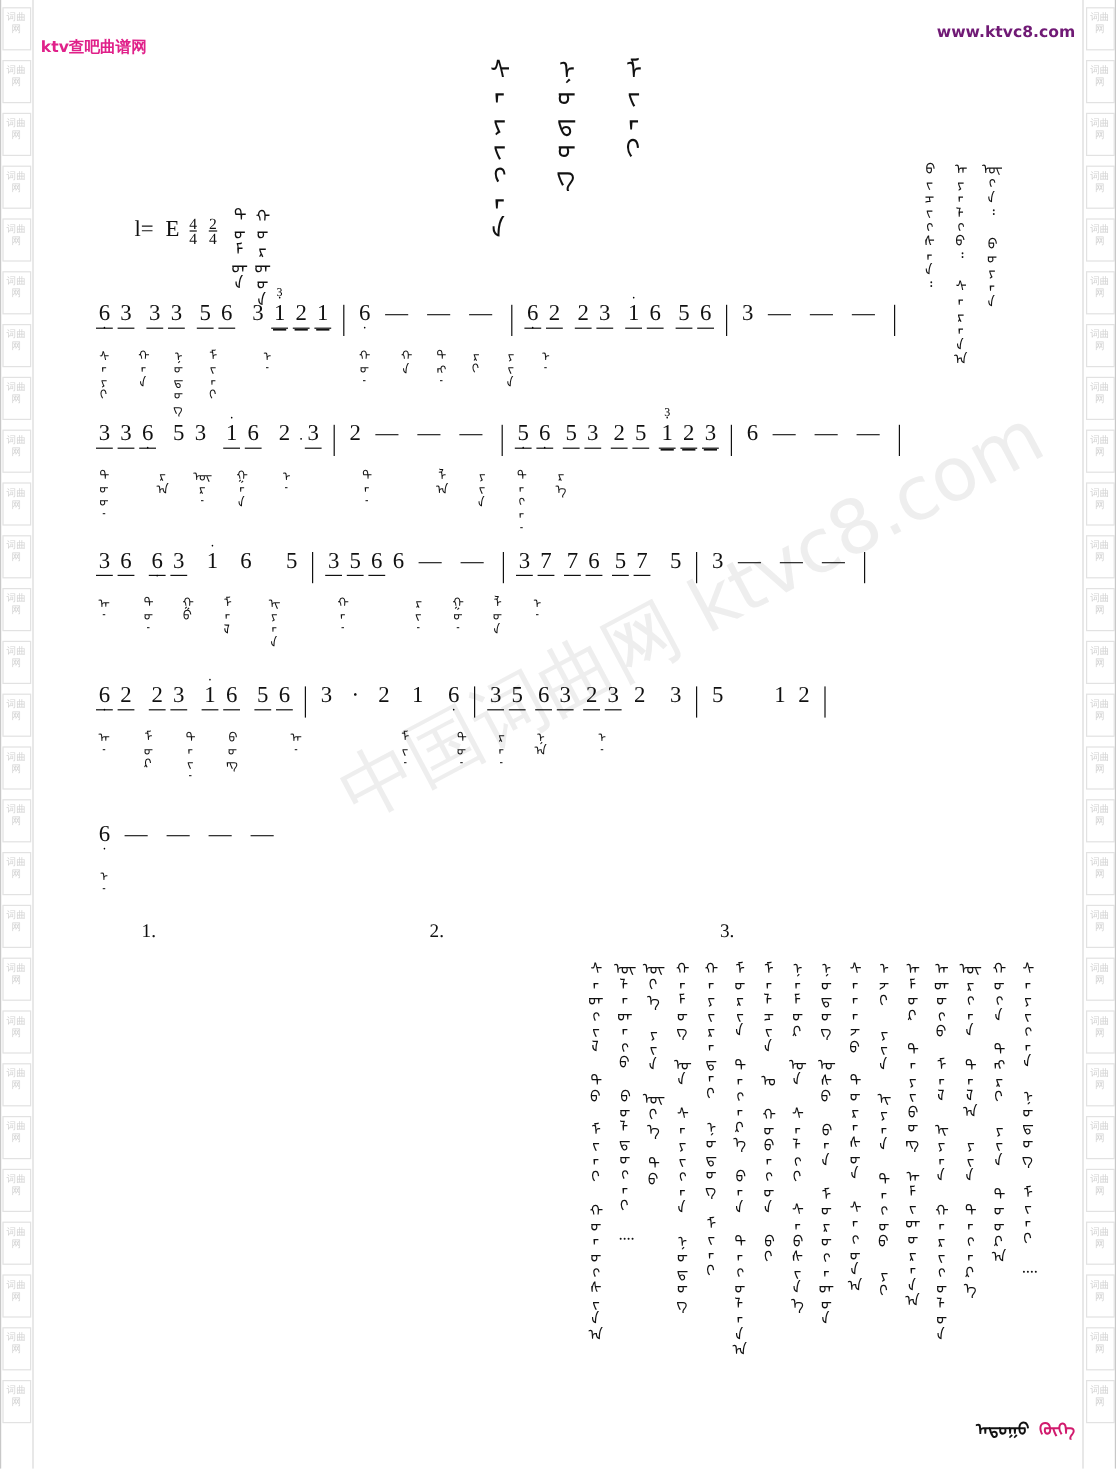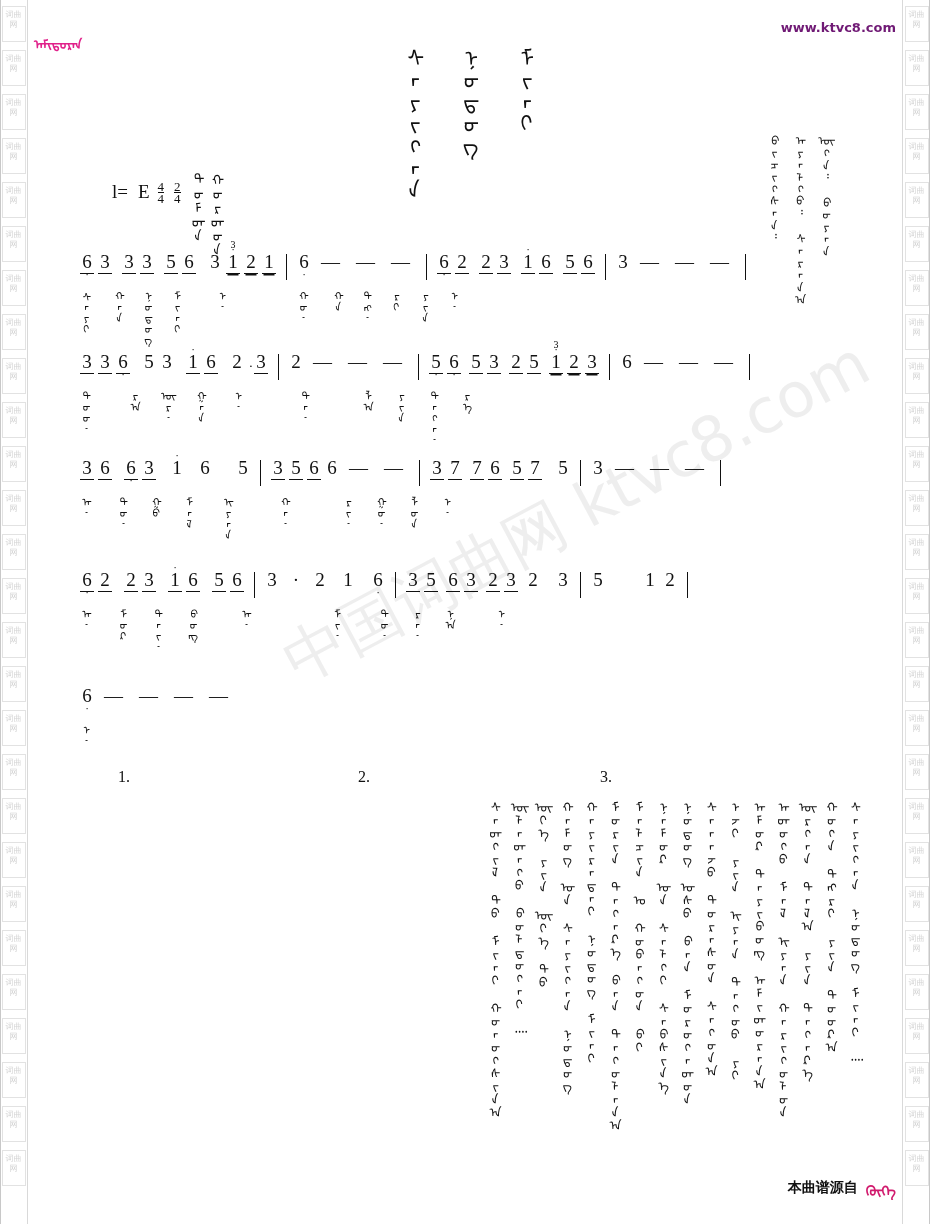--- a/index.html
+++ b/index.html
@@ -195,21 +195,21 @@
     <div class="wm-cell">词曲网</div>
     <div class="wm-cell">词曲网</div>
     <div class="wm-cell">词曲网</div>
     <div class="wm-cell">词曲网</div>
     <div class="wm-cell">词曲网</div>
     <div class="wm-cell">词曲网</div>
     <div class="wm-cell">词曲网</div>
     <div class="wm-cell">词曲网</div>
   </div>
 
-<div class="top-left">ᠠᠮᠢᠳᠤᠷᠠᠨ</div>
+<div class="top-left">ktv查吧曲谱网</div>
 <div class="top-right">www.ktvc8.com</div>
 
 <div class="title-wrap">
   <span class="mg title-glyph">ᠰᠠᠶᠢᠬᠠᠨ</span>
   <span class="mg title-glyph">ᠨᠤᠲᠤᠭ</span>
   <span class="mg title-glyph">ᠮᠢᠨᠢ</span>
 </div>
 
 <div class="keyline">
   <span>l=</span>
@@ -665,15 +665,15 @@
     <div class="lyr-col">ᠮᠠᠯᠴᠢᠨ ᠤ ᠬᠥᠪᠡᠭᠦᠨ ᠪᠢ</div>
     <div class="lyr-col">ᠮᠣᠷᠢᠨ ᠳᠡᠭᠡᠷ᠎ᠡ ᠪᠡᠨ ᠳᠠᠭᠤᠯᠠᠨ᠎ᠠ</div>
     <div class="lyr-col">ᠬᠠᠶᠢᠷᠠᠲᠠᠢ ᠨᠤᠲᠤᠭ ᠮᠢᠨᠢ</div>
     <div class="lyr-col">ᠬᠠᠮᠤᠭ ᠤᠨ ᠰᠠᠶᠢᠬᠠᠨ ᠨᠤᠲᠤᠭ</div>
     <div class="lyr-col">ᠦᠶ᠎ᠡ ᠶᠢᠨ ᠦᠶ᠎ᠡ ᠳᠦ</div>
     <div class="lyr-col">ᠦᠯᠡᠳᠡᠬᠦ ᠪᠣᠯᠲᠤᠭᠠᠢ ᠁</div>
     <div class="lyr-col">ᠰᠡᠳᠬᠢᠯ ᠳᠦ ᠮᠢᠨᠢ ᠬᠣᠨᠣᠭᠰᠢᠨ᠎ᠠ</div>
   </div>
 
 <div class="footer">
-  <span class="f1">本曲谱源自</span>
+  <span class="f1">ᠠᠳᠤᠭᠤ</span>
   <span class="f2">ᠬᠥᠬᠡ</span>
 </div>
 
 </body></html>

